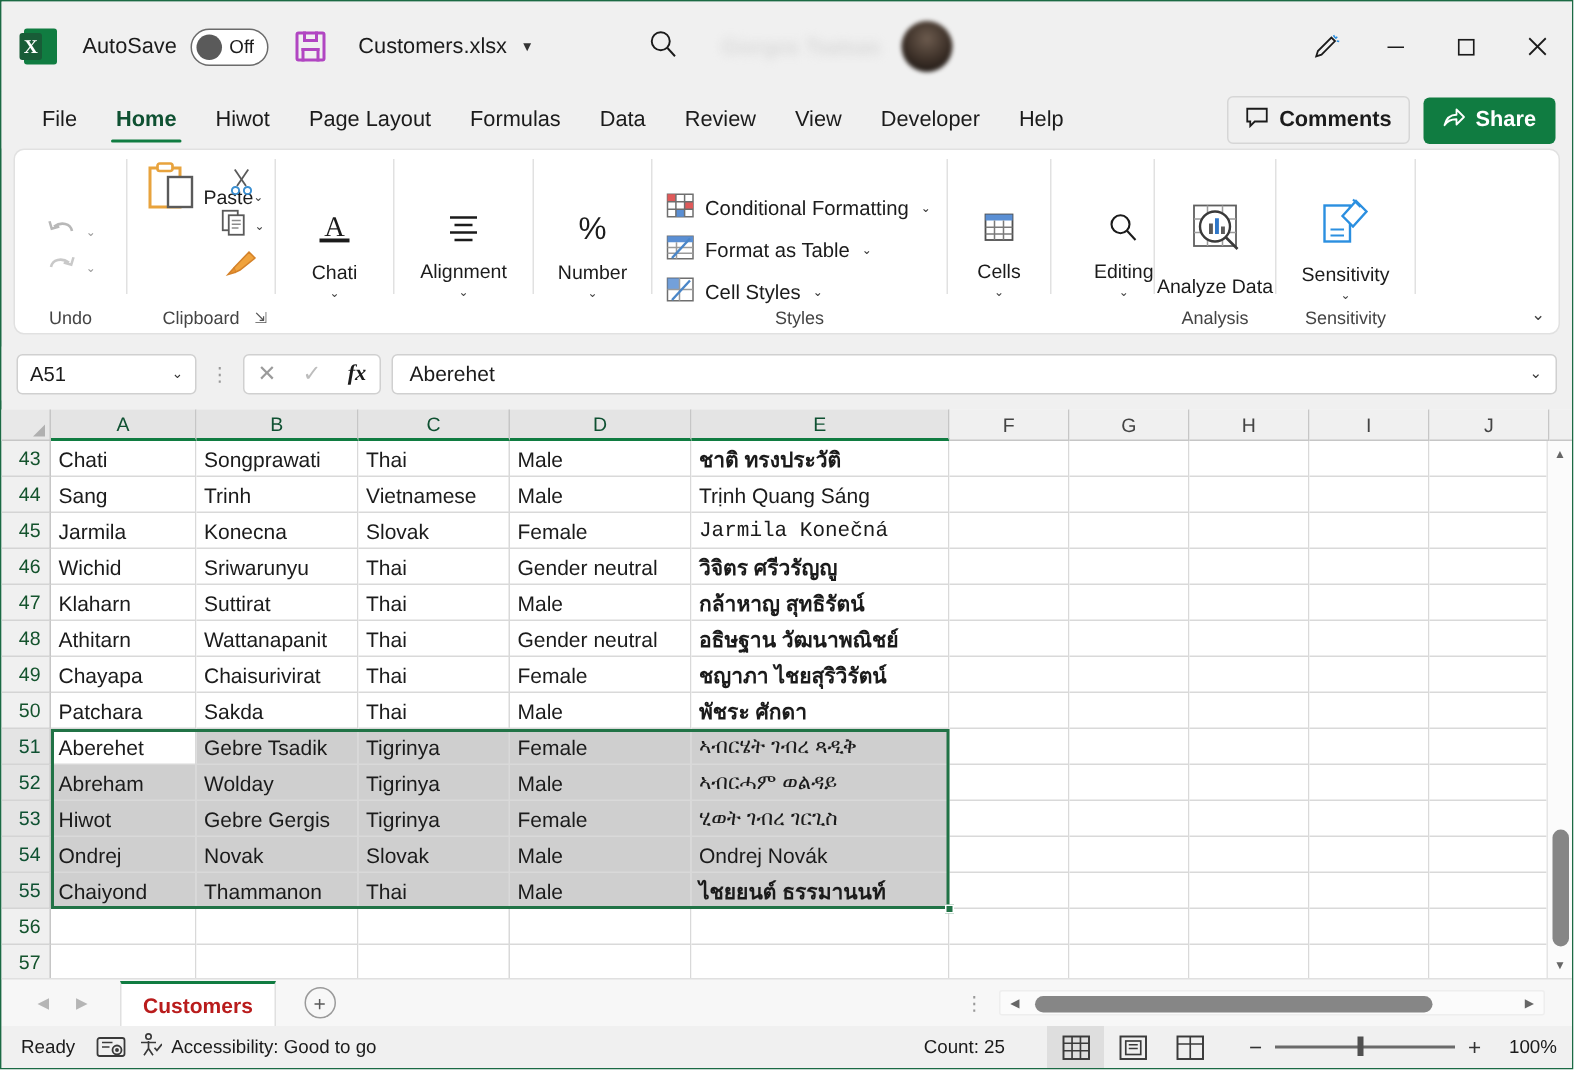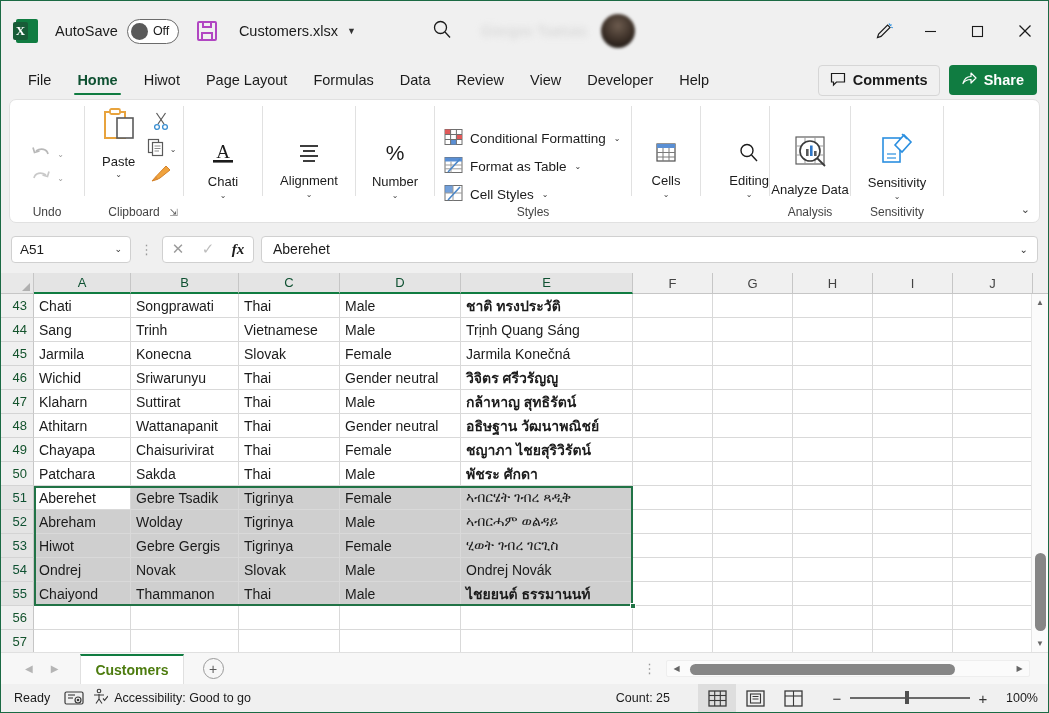--- a/index.html
+++ b/index.html
@@ -117,21 +117,21 @@
 
   
   .undo-grp { width:74px; }
   .undo-grp .gbody { flex-direction:column; align-items:center; padding-top:6px; gap:4px; }
   .undo-row { display:flex; align-items:center; gap:5px; }
   .undo-row .carm { font-size:8px; color:#9b9b9b; }
 
   
   .clip-grp { width:98px; }
   .clip-grp .gbody { align-items:flex-start; padding-top:4px; }
-  .paste-col { display:flex; flex-direction:column; align-items:center; width:54px; }
+  .paste-col { display:flex; flex-direction:row; align-items:center; width:54px; }
   .paste-lbl { font-size:13px; color:#1b1b1b; margin-top:2px; }
   .cmini { display:flex; flex-direction:column; align-items:center; gap:2px; padding-top:3px;}
   .dlg-launch { position:absolute; bottom:4px; right:5px; font-size:10px; color:#555; }
 
   
   .bgrp { width:78px; }
   .bgrp .gbody { flex-direction:column; align-items:center; padding-top:12px; }
   .bgrp .blabel { font-size:13px; color:#1b1b1b; margin-top:4px; text-align:center; line-height:14px;}
   .bgrp .bcaret { font-size:8px; color:#444; margin-top:2px; }
 
@@ -232,21 +232,21 @@
 
   
   .sheetbar {
     position:absolute; left:0; right:0; bottom:28px; height:32px;
     background:#f7f7f7; display:flex; align-items:center;
     border-top:1px solid #e0e0e0;
   }
   .nav-arrows { display:flex; align-items:center; gap:18px; margin-left:24px; color:#b5b5b5; font-size:10px;}
   .sheet-tab {
     margin-left:22px; height:30px; padding:0 14px; background:#fff;
-    display:flex; align-items:center; font-size:14px; font-weight:bold; color:#4d7c0f;
+    display:flex; align-items:center; font-size:14px; font-weight:bold; color:#b91c1c;
     border-top:2.5px solid #107c41; border-left:1px solid #e0e0e0; border-right:1px solid #e0e0e0;
   }
   .add-sheet {
     margin-left:19px; width:21px;height:21px; border-radius:50%; border:1.4px solid #9a9a9a;
     display:flex;align-items:center;justify-content:center; color:#5a5a5a; font-size:14px;
   }
   .hdots { margin-left:auto; color:#999; font-size:13px; line-height:9px; }
   .hscroll {
     width:364px; height:17px; margin-left:10px; margin-right:18px;
     background:#fbfbfb; border:1px solid #eee; border-radius:2px;
@@ -665,21 +665,21 @@
           <div class="cell" style="width: 80px;"></div>
           <div class="cell" style="width: 80px;"></div>
           <div class="cell pad"></div>
         </div>
         <div class="row">
           <div class="rh">45</div>
           <div class="cell" style="width: 97px;">Jarmila</div>
           <div class="cell" style="width: 108px;">Konecna</div>
           <div class="cell" style="width: 101px;">Slovak</div>
           <div class="cell" style="width: 121px;">Female</div>
-          <div class="cell" style="width: 172px;">Jarmila Konečná</div>
+          <div class="cell" style="width: 172px; font-family: Liberation Mono, monospace;">Jarmila Konečná</div>
           <div class="cell" style="width: 80px;"></div>
           <div class="cell" style="width: 80px;"></div>
           <div class="cell" style="width: 80px;"></div>
           <div class="cell" style="width: 80px;"></div>
           <div class="cell" style="width: 80px;"></div>
           <div class="cell pad"></div>
         </div>
         <div class="row">
           <div class="rh">46</div>
           <div class="cell" style="width: 97px;">Wichid</div>

